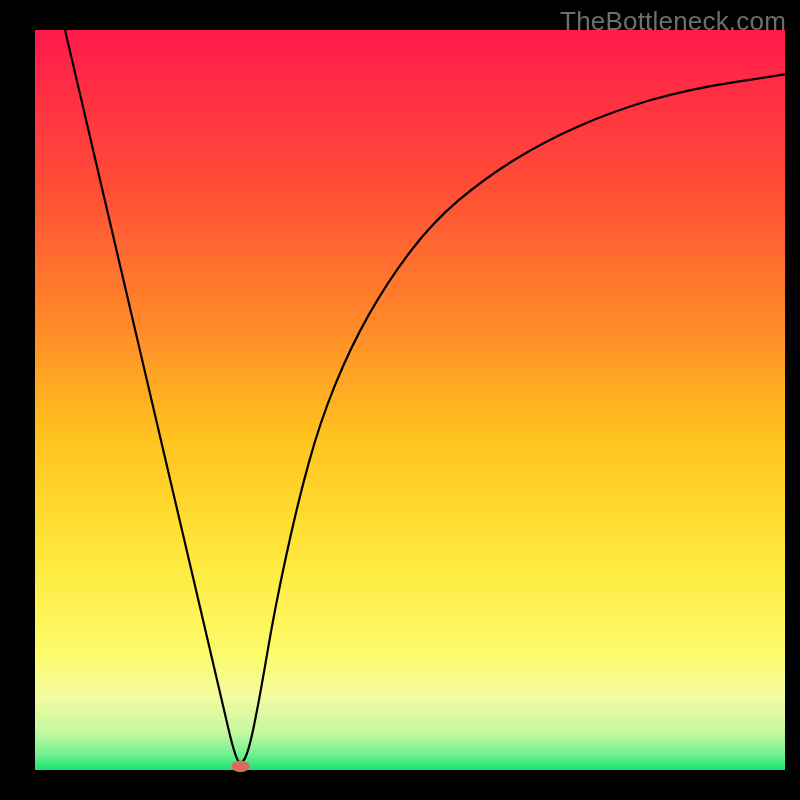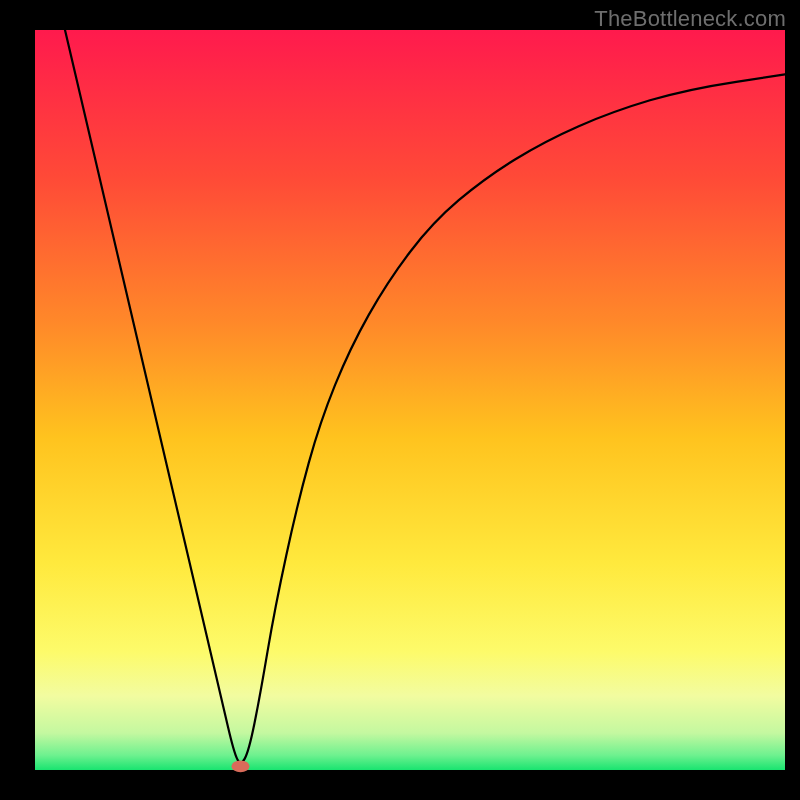--- a/index.html
+++ b/index.html
@@ -23,21 +23,21 @@
     top: 30px;
     width: 750px;
     height: 740px;
     
   }
   .watermark {
     position: absolute;
     top: 6px;
     right: 14px;
     color: #6e6e6e;
-    font-size: 22px;
+    font-size: 26px;
     font-weight: 500;
     letter-spacing: 0.2px;
     user-select: none;
   }
   svg.curve {
     position: absolute;
     left: 0;
     top: 0;
     width: 750px;
     height: 740px;

